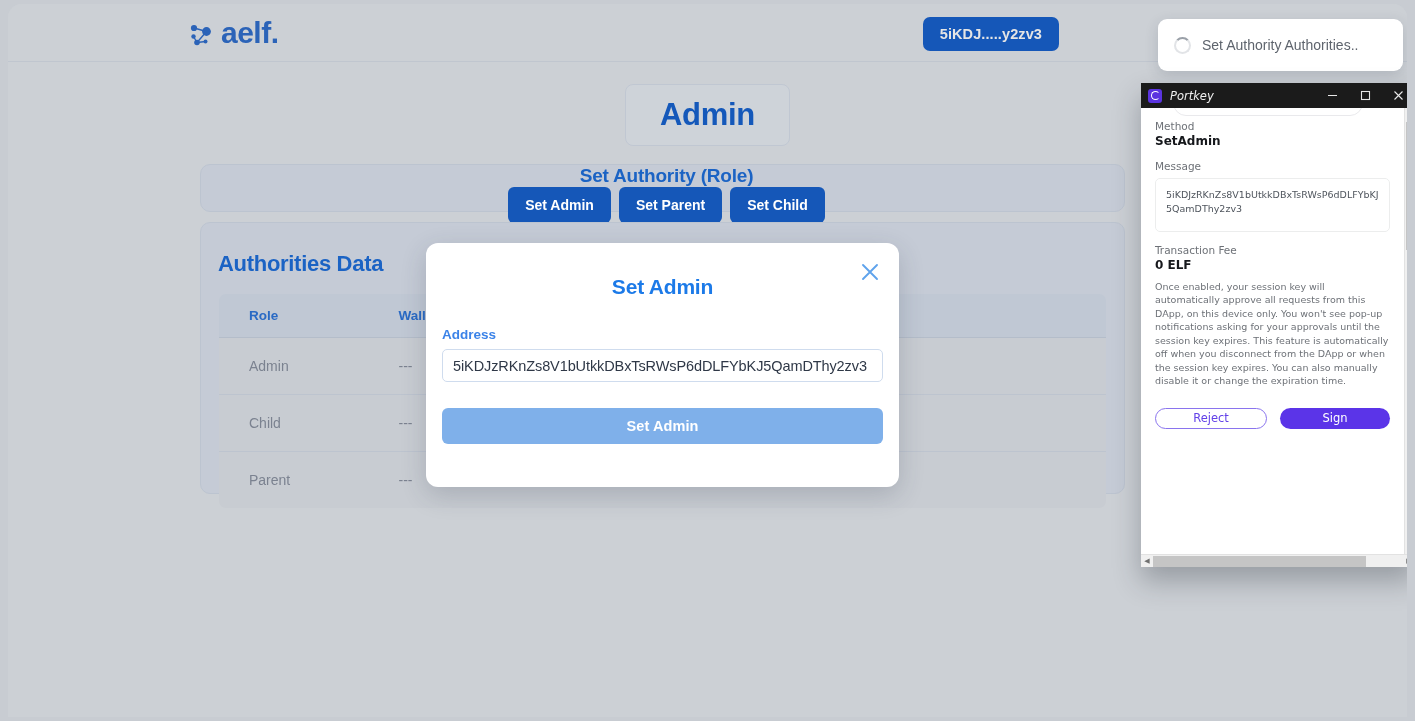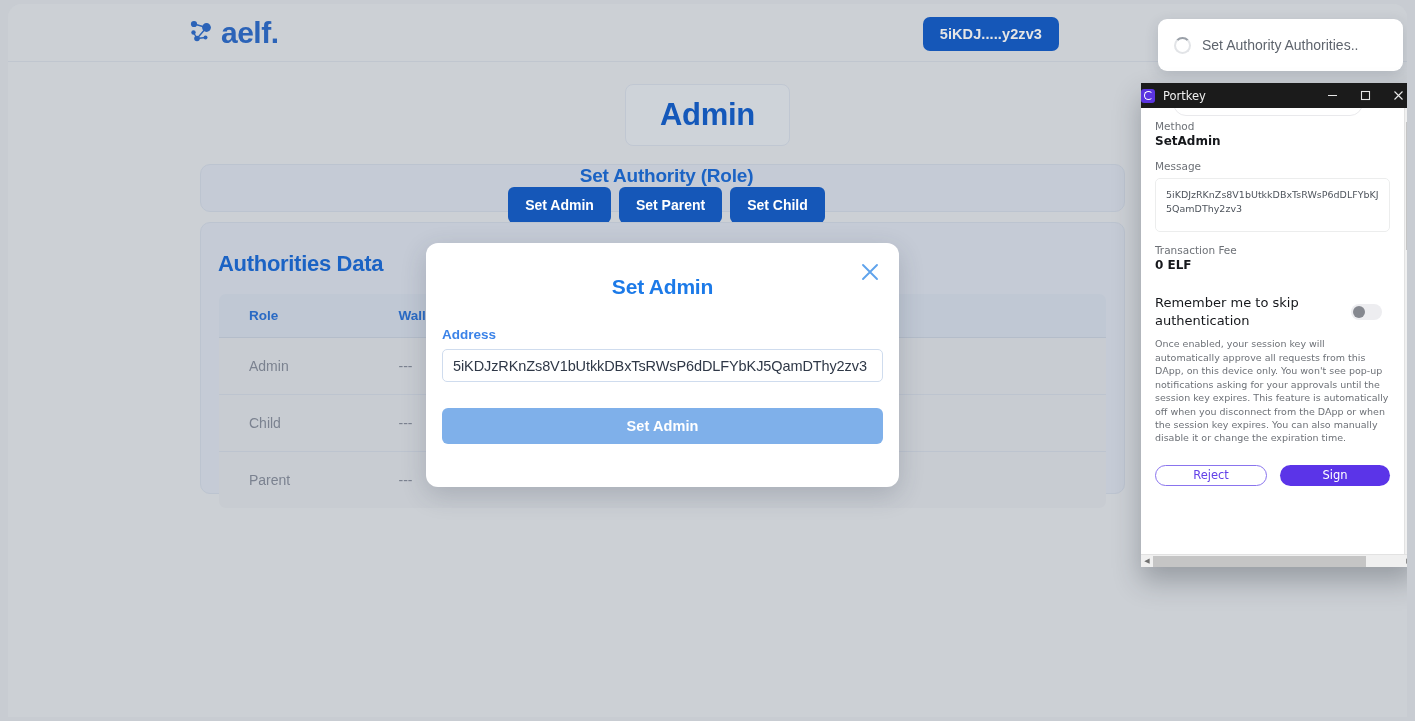--- a/index.html
+++ b/index.html
@@ -24,21 +24,21 @@
 
   
   #site-header {
     position: absolute; left: 0; top: 0;
     width: 100%; height: 58px;
     background: #ccd0d5;
     border-bottom: 1px solid #c0c6cf;
   }
   #brand-logo {
     position: absolute; left: 180px; top: 14px;
-    display: flex; align-items: flex-start; gap: 7px;
+    display: flex; align-items: flex-end; gap: 7px;
   }
   #brand-logo .mark { width: 26px; height: 26px; display: block; }
   #brand-logo .word {
     font-size: 30px; font-weight: 700; color: #2b63b8;
     letter-spacing: -0.5px; line-height: 1;
     font-family: "Liberation Sans", sans-serif;
   }
   #wallet-button {
     position: absolute; right: 348px; top: 13px;
     background: #1557b8; color: #e5e5e5;
@@ -185,20 +185,22 @@
     left: 1133px; top: 79px;
     width: 274px; height: 484px;
     background: #fff;
     box-shadow: 0 14px 26px rgba(30,36,48,0.30);
     z-index: 30; overflow: hidden;
     font-family: "DejaVu Sans", sans-serif;
   }
   #portkey-titlebar {
     height: 25px; background: #1b1b1b;
     display: flex; align-items: center;
+    padding-left: 7px;
+    font-style: italic;
   }
   #portkey-app-icon {
     width: 14px; height: 14px; border-radius: 3px;
     background: #5b34e0;
     display: flex; align-items: center; justify-content: center;
     flex: 0 0 auto;
   }
   #portkey-app-icon .swirl {
     width: 9px; height: 9px; border: 1.5px solid #fff;
     border-radius: 50%; border-right-color: transparent;
@@ -422,26 +424,20 @@
       <div class="pk-value">SetAdmin</div>
 
       <div class="pk-label">Message</div>
       <div id="portkey-message-box">
         <div id="portkey-message-text">5iKDJzRKnZs8V1bUtkkDBxTsRWsP6dDLFYbKJ5QamDThy2zv3</div>
       </div>
 
       <div class="pk-label">Transaction Fee</div>
       <div class="pk-value">0 ELF</div>
 
-      <div id="portkey-remember-row">
-        <div id="portkey-remember-label">Remember me to skip authentication</div>
-        <button id="portkey-toggle">
-          <span class="knob"></span>
-        </button>
-      </div>
 
       <div id="portkey-description">Once enabled, your session key will automatically approve all requests from this DApp, on this device only. You won't see pop-up notifications asking for your approvals until the session key expires. This feature is automatically off when you disconnect from the DApp or when the session key expires. You can also manually disable it or change the expiration time.</div>
 
       <div id="portkey-actions">
         <button id="portkey-reject">Reject</button>
         <button id="portkey-sign">Sign</button>
       </div>
     </div>
 
     <div id="pk-vscroll">

